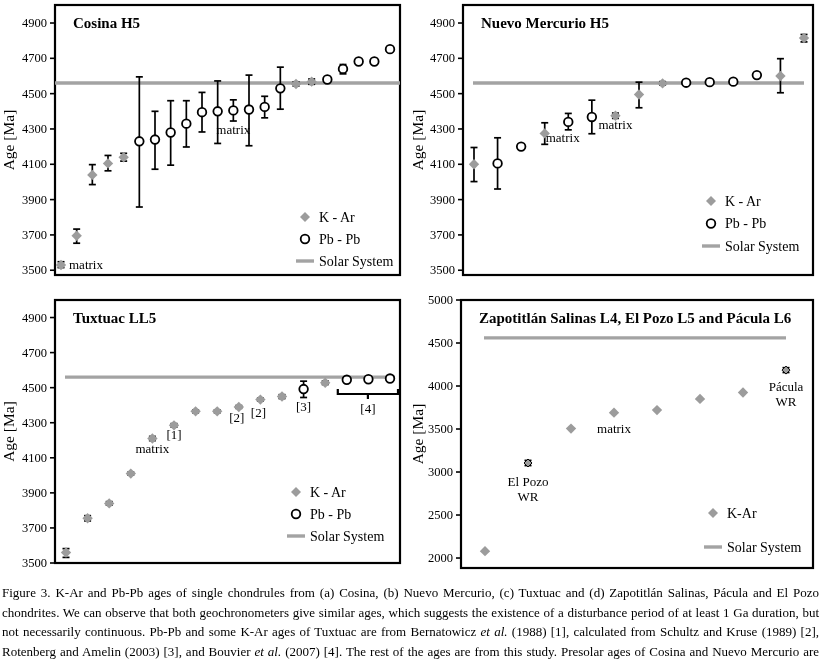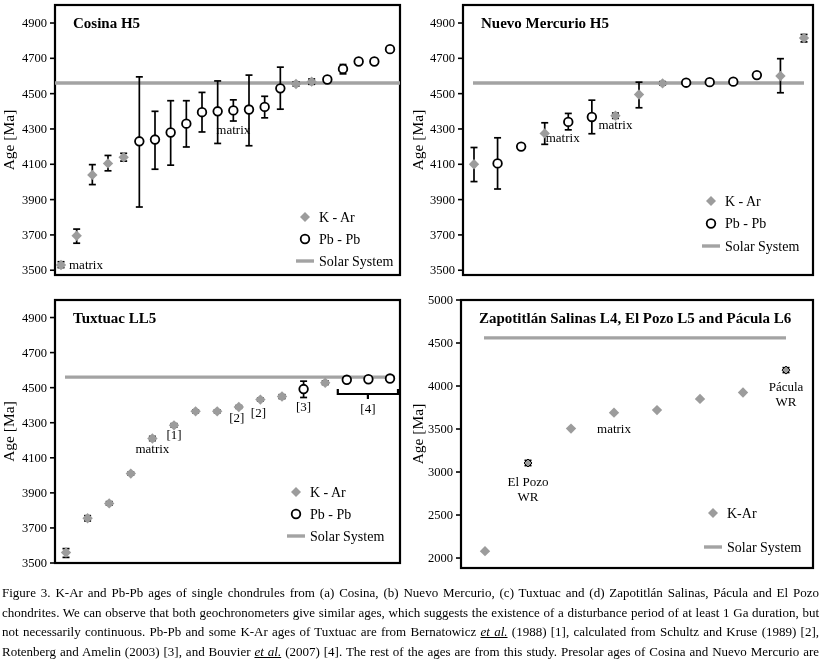--- a/index.html
+++ b/index.html
@@ -1,20 +1,20 @@
 <!DOCTYPE html>
 <html><head>
 <meta charset="utf-8">
 <style>
   html,body{margin:0;padding:0;background:#ffffff;}
   .page{width:822px;height:663px;background:#fff;font-family:"Liberation Serif","DejaVu Serif",serif;color:#000;overflow:hidden;}
   .panels{display:grid;grid-template-columns:411px 411px;}
   svg.panel{display:block;}
   .caption{margin:0;padding:3px 3px 0 2px;font-size:13px;line-height:1.5;text-align:justify;}
-  .caption .it{font-style:italic;text-decoration:underline;}
+  .caption .it{font-style:italic;}
   
   .t-title{font-family:"Liberation Serif",serif;font-weight:bold;font-size:15px;fill:#000;}
   .t-tick{font-family:"Liberation Serif",serif;font-size:12.5px;fill:#000;}
   .t-ylab{font-family:"Liberation Serif",serif;font-size:15.5px;fill:#000;}
   .t-leg{font-family:"Liberation Serif",serif;font-size:14px;fill:#000;}
   .t-ptlab{font-family:"Liberation Serif",serif;font-size:13px;fill:#000;}
 </style>
 </head>
 <body>
 

